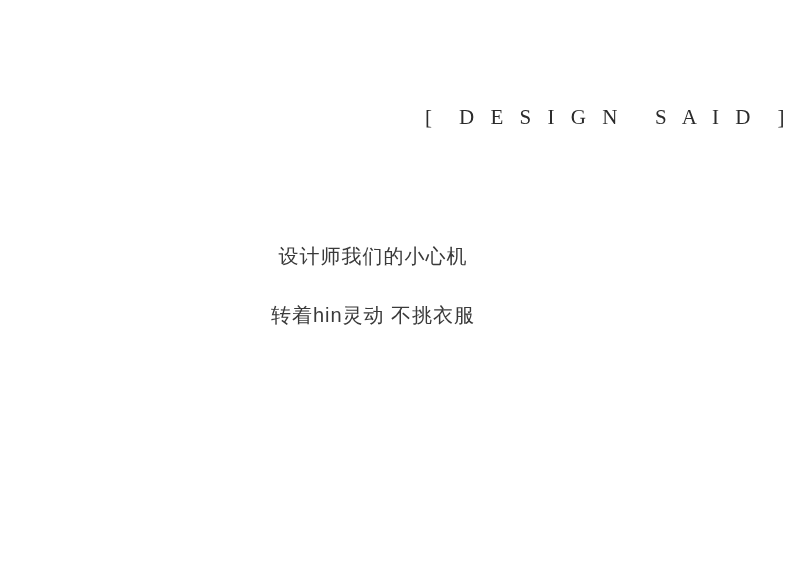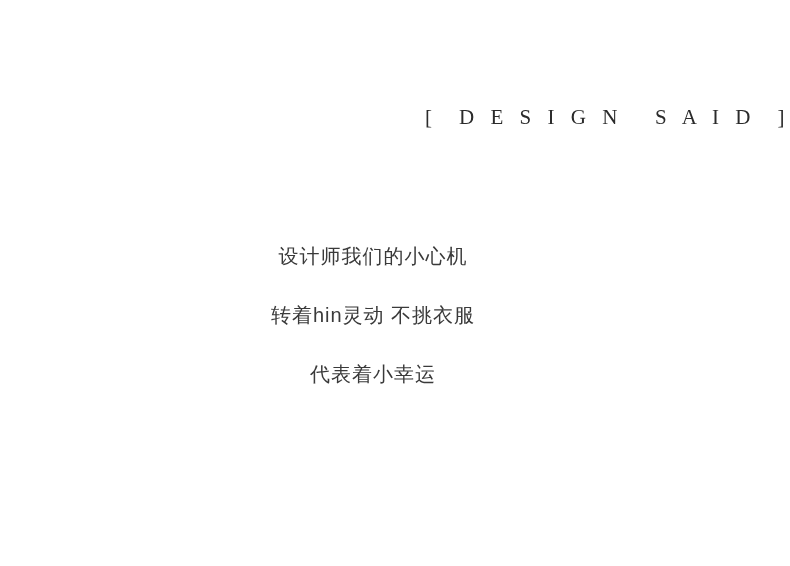--- a/index.html
+++ b/index.html
@@ -62,16 +62,15 @@
 
 <div class="page">
 
   <div class="heading-block">
     <span class="heading">[  D E S I G N   S A I D  ]</span>
   </div>
 
   <div class="body-block">
     <p class="line">设计师我们的小心机</p>
     <p class="line">转着hin灵动 不挑衣服</p>
-    <p class="line">代表着小幸运</p>
   </div>
 
 </div>
 
 </body></html>

